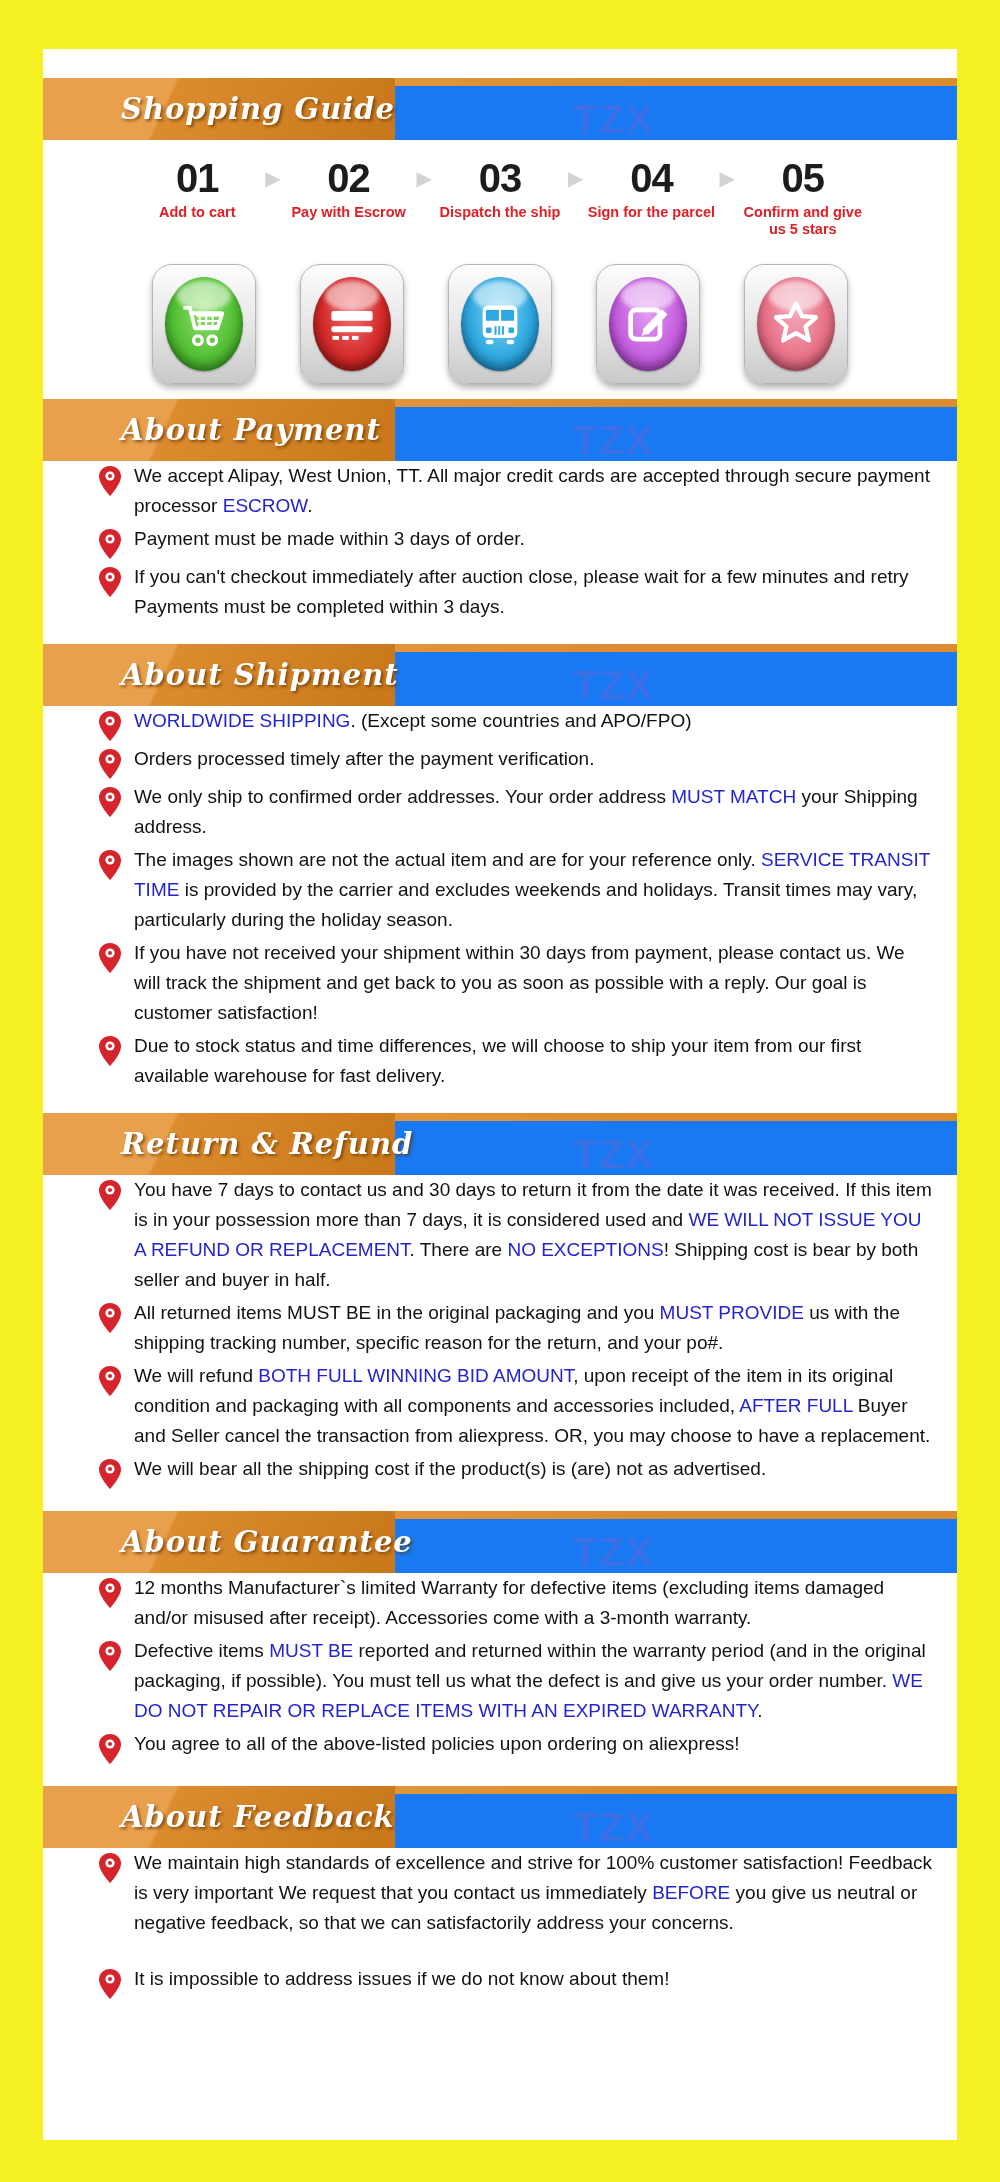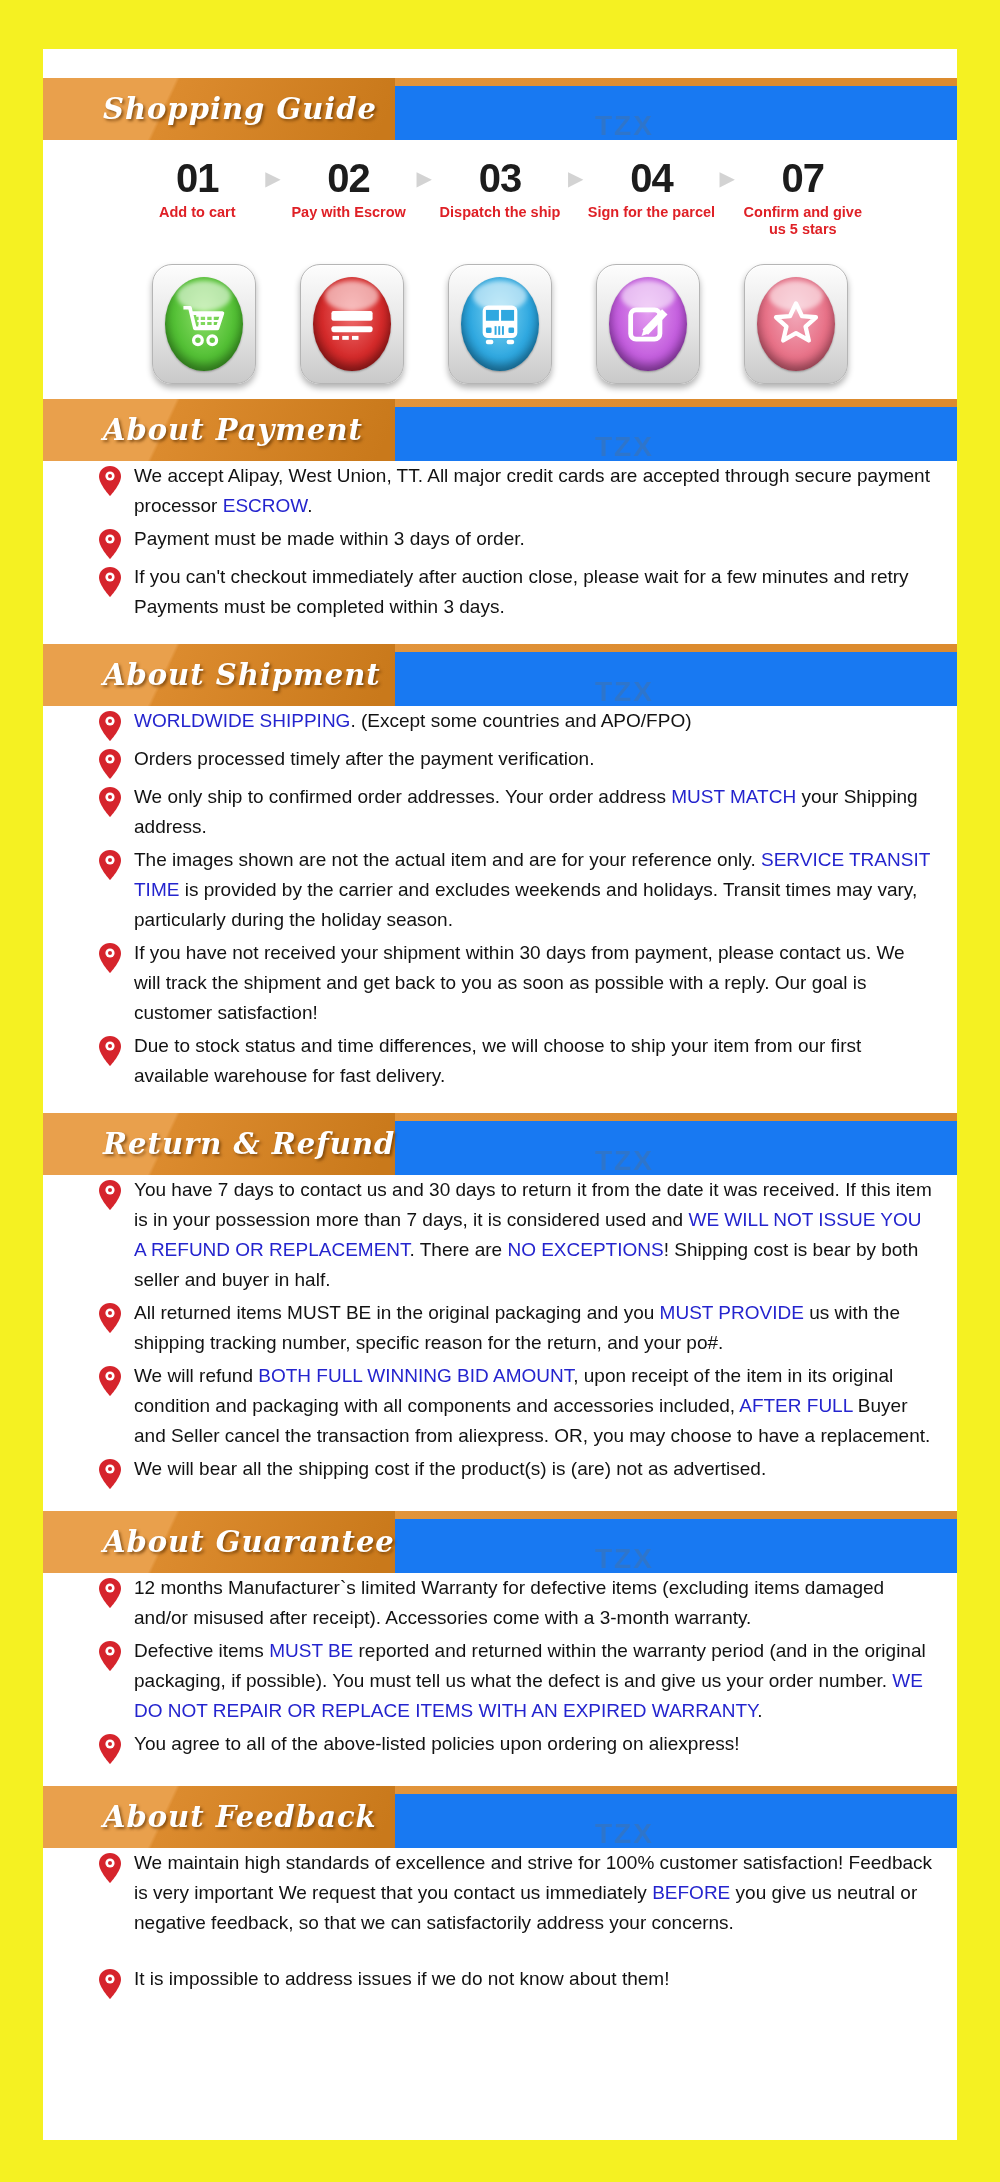--- a/index.html
+++ b/index.html
@@ -15,24 +15,24 @@
 
   
   .banner{position:relative; width:100%; height:62px; margin-top:13px;}
   .banner .topstrip{position:absolute; top:0; left:0; right:0; height:8px;
     background:linear-gradient(90deg, var(--orange-light), var(--orange) 70%);}
   .banner .ribbon{position:absolute; top:0; left:0; width:352px; height:62px;
     background:linear-gradient(115deg, var(--orange-light) 35%, var(--orange) 36%, var(--orange-dark) 95%);
     display:flex; align-items:center;}
   .banner .bluebar{position:absolute; top:8px; left:352px; right:0; height:54px; background:var(--blue);}
   .banner-title{font-family:"DejaVu Serif", serif; font-style:italic; font-weight:bold;
-    color:#fff; font-size:29px; letter-spacing:1px; padding-left:60px;
+    color:#fff; font-size:29px; letter-spacing:1px; padding-left:78px;
     text-shadow:2px 2px 3px rgba(92,48,0,.65); white-space:nowrap;}
-  .watermark{position:absolute; left:552px; bottom:-2px; font-size:28px; font-weight:bold;
-    color:#a16207; opacity:.16; letter-spacing:2px; z-index:2;}
+  .watermark{position:absolute; left:530px; bottom:-2px; font-size:40px; font-weight:bold;
+    color:#ec4899; opacity:.16; letter-spacing:2px; z-index:2;}
 
   
   .steps-row{display:flex; justify-content:center; align-items:flex-start; margin-top:16px; padding:0 16px;}
   .step{width:128px; text-align:center;}
   .step .num{font-size:40px; font-weight:bold; color:#1c1c1c; letter-spacing:-1px; line-height:44px;}
   .step .lbl{margin-top:4px; font-size:14.5px; font-weight:bold; color:var(--step-red); line-height:17px;}
   .arrow{color:#d3d3d3; font-size:20px; line-height:44px; margin:0 4px; flex:0 0 auto;}
 
   
   .icons-row{display:flex; justify-content:center; gap:44px; margin-top:26px; height:122px;}
@@ -85,21 +85,21 @@
           <div class="num">03</div>
           <div class="lbl">Dispatch the ship</div>
         </div>
         <span class="arrow">▶</span>
         <div class="step">
           <div class="num">04</div>
           <div class="lbl">Sign for the parcel</div>
         </div>
         <span class="arrow">▶</span>
         <div class="step">
-          <div class="num">07</div>
+          <div class="num">05</div>
           <div class="lbl">Confirm and give us 5 stars</div>
         </div>
       </div>
 
     <div class="icons-row" id="icons-row">
         <div class="icon-btn">
           <div class="orb" style="background: radial-gradient(at 50% 38%, rgb(143, 224, 106) 0%, rgb(83, 192, 53) 55%, rgb(46, 143, 23) 100%);">
             <svg viewBox="0 0 24 24">
     <path d="M2.5 4.5 h3 l2.3 9.5 h10.4 l2.3 -7 H6.2" fill="none" stroke="#fff" stroke-width="1.7" stroke-linejoin="round"></path>
     <path d="M8.4 8.2 h11 M8.9 10.6 h10 M9.4 13 h9" stroke="#fff" stroke-width="1"></path>

